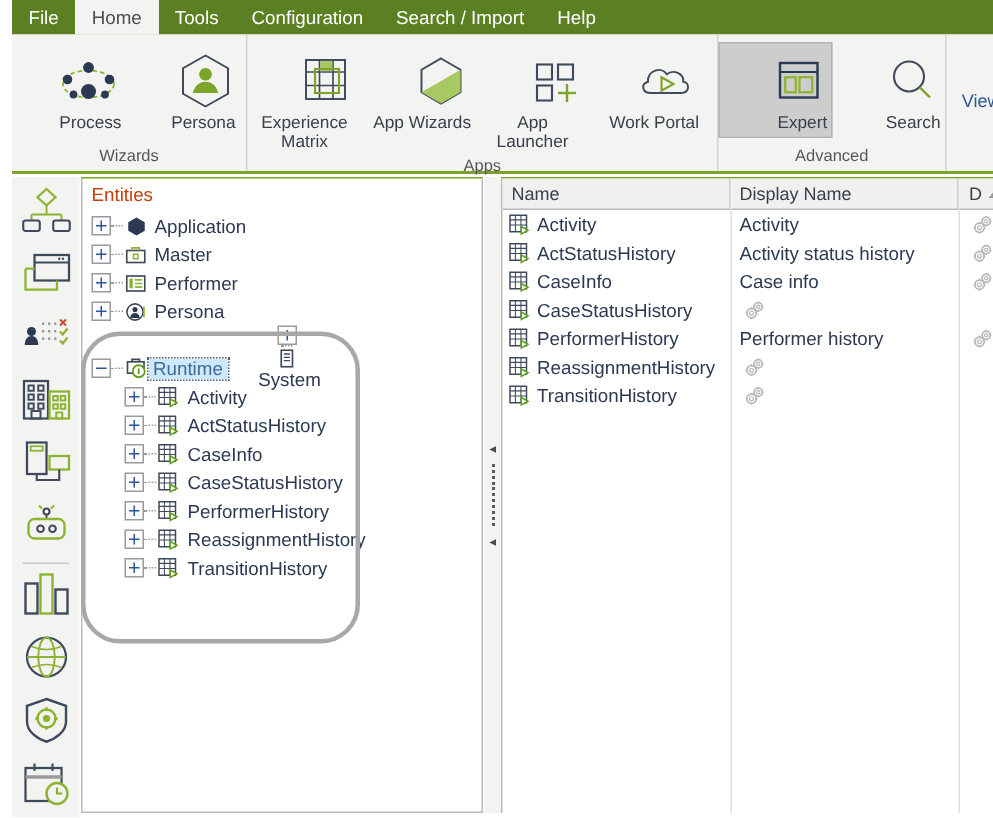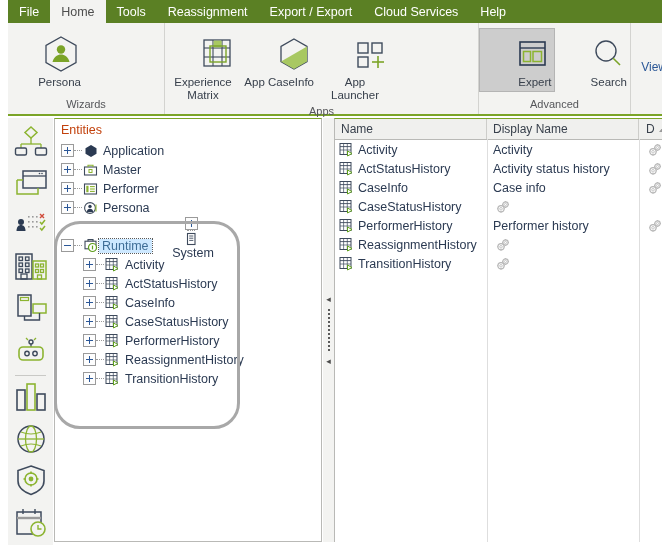--- a/index.html
+++ b/index.html
@@ -193,31 +193,44 @@
 </style>
 </head>
 <body>
 
 <div id="app">
 
   <div class="menubar">
     <div class="menu-item">File</div>
     <div class="menu-item active">Home</div>
     <div class="menu-item">Tools</div>
-    <div class="menu-item">Reassignment</div>
-    <div class="menu-item">Export / Export</div>
-    <div class="menu-item">Cloud Services</div>
+    <div class="menu-item">Configuration</div>
+    <div class="menu-item">Search / Import</div>
     <div class="menu-item">Help</div>
   </div>
 
   <div class="ribbon">
     <div class="ribbon-groups">
 
       <div class="rgroup" style="width:160px">
         <div class="rgroup-items">
+          <div class="rbtn">
+            <span class="ricon">
+              <svg width="44" height="40" viewBox="0 0 44 40">
+                <ellipse cx="22" cy="22" rx="17" ry="9" fill="none" stroke="#8cb431" stroke-width="1.2" stroke-dasharray="3,2"></ellipse>
+                <circle cx="22" cy="27" r="5" fill="#2b3a52"></circle>
+                <circle cx="22" cy="11" r="3.6" fill="#2b3a52"></circle>
+                <circle cx="8" cy="19" r="3.2" fill="#2b3a52"></circle>
+                <circle cx="36" cy="19" r="3.2" fill="#2b3a52"></circle>
+                <circle cx="12" cy="29" r="2.6" fill="#2b3a52"></circle>
+                <circle cx="33" cy="29" r="2.6" fill="#2b3a52"></circle>
+              </svg>
+            </span>
+            <span class="rlabel">Process</span>
+          </div>
           <div class="rbtn">
             <span class="ricon">
               <svg width="40" height="40" viewBox="0 0 40 40">
                 <polygon points="20,3 35,11.5 35,28.5 20,37 5,28.5 5,11.5" fill="none" stroke="#3e4a5c" stroke-width="1.3"></polygon>
                 <circle cx="20" cy="15.5" r="4.2" fill="#7ba428"></circle>
                 <path d="M11.5 28c1.5-5.5 5-7.5 8.5-7.5s7 2 8.5 7.5z" fill="#7ba428"></path>
               </svg>
             </span>
             <span class="rlabel">Persona</span>
           </div>
@@ -242,33 +255,42 @@
             <span class="rlabel">Experience Matrix</span>
           </div>
           <div class="rbtn">
             <span class="ricon">
               <svg width="40" height="40" viewBox="0 0 40 40">
                 <polygon points="20,5 33,12.5 33,27.5 20,35 7,27.5 7,12.5" fill="none" stroke="#3e4a5c" stroke-width="1.3"></polygon>
                 <path d="M7,27.5 L7,12.5 L20,5 L33,12.5 Z" fill="#a8c862" opacity="0.0"></path>
                 <path d="M33,12.5 L33,27.5 L20,35 L7,27.5 Z" fill="#a8c862"></path>
               </svg>
             </span>
-            <span class="rlabel">App CaseInfo</span>
+            <span class="rlabel">App Wizards</span>
           </div>
           <div class="rbtn">
             <span class="ricon">
               <svg width="40" height="40" viewBox="0 0 40 40">
                 <rect x="8" y="9" width="10" height="10" fill="none" stroke="#3e4a5c" stroke-width="1.4"></rect>
                 <rect x="22" y="9" width="10" height="10" fill="none" stroke="#3e4a5c" stroke-width="1.4"></rect>
                 <rect x="8" y="23" width="10" height="10" fill="none" stroke="#3e4a5c" stroke-width="1.4"></rect>
                 <line x1="22" y1="28" x2="34" y2="28" stroke="#7ba428" stroke-width="1.6"></line>
                 <line x1="28" y1="22" x2="28" y2="34" stroke="#7ba428" stroke-width="1.6"></line>
               </svg>
             </span>
             <span class="rlabel">App Launcher</span>
+          </div>
+          <div class="rbtn">
+            <span class="ricon">
+              <svg width="44" height="40" viewBox="0 0 44 40">
+                <path d="M12 28 C6 28 5 22 10 20.5 C9.5 13 19 10 22.5 15.5 C27 12 34 15 33.5 20.5 C38 21 38 28 32 28 Z" fill="none" stroke="#3e4a5c" stroke-width="1.3"></path>
+                <polygon points="19,17.5 27,22 19,26.5" fill="none" stroke="#7ba428" stroke-width="1.4"></polygon>
+              </svg>
+            </span>
+            <span class="rlabel">Work Portal</span>
           </div>
         </div>
         <div class="rgroup-title">Apps</div>
       </div>
 
       <div class="rgroup" style="width:152px">
         <div class="rgroup-items">
           <div class="rbtn selected">
             <span class="ricon">
               <svg width="40" height="40" viewBox="0 0 40 40">

